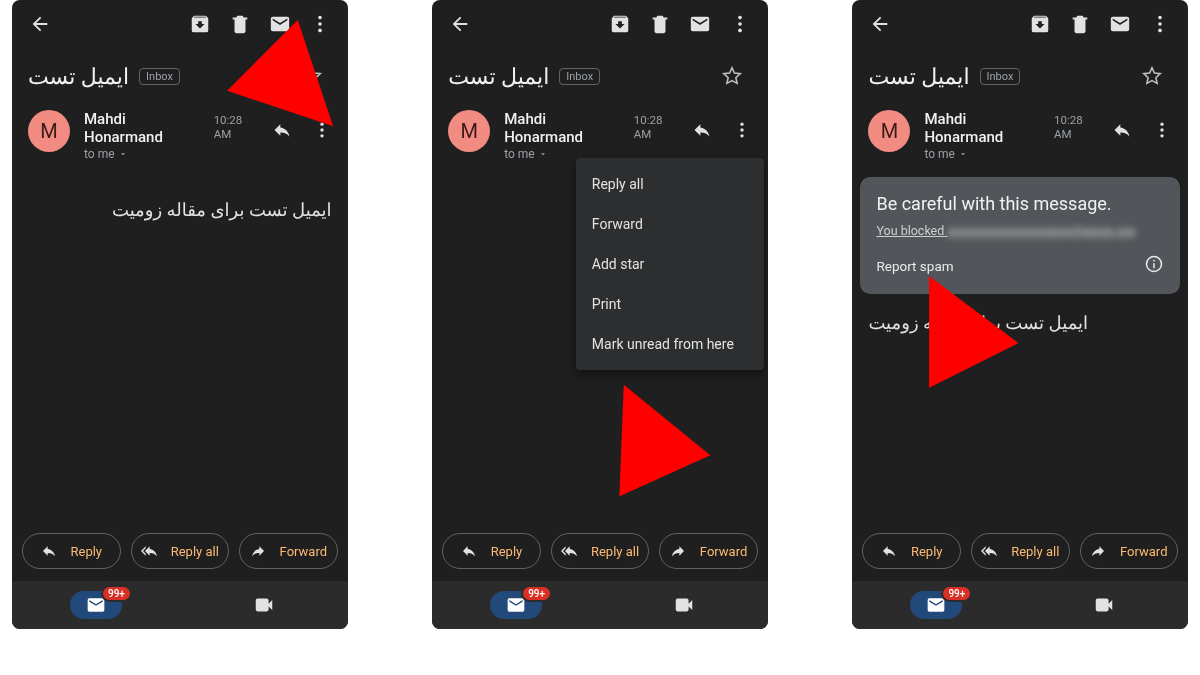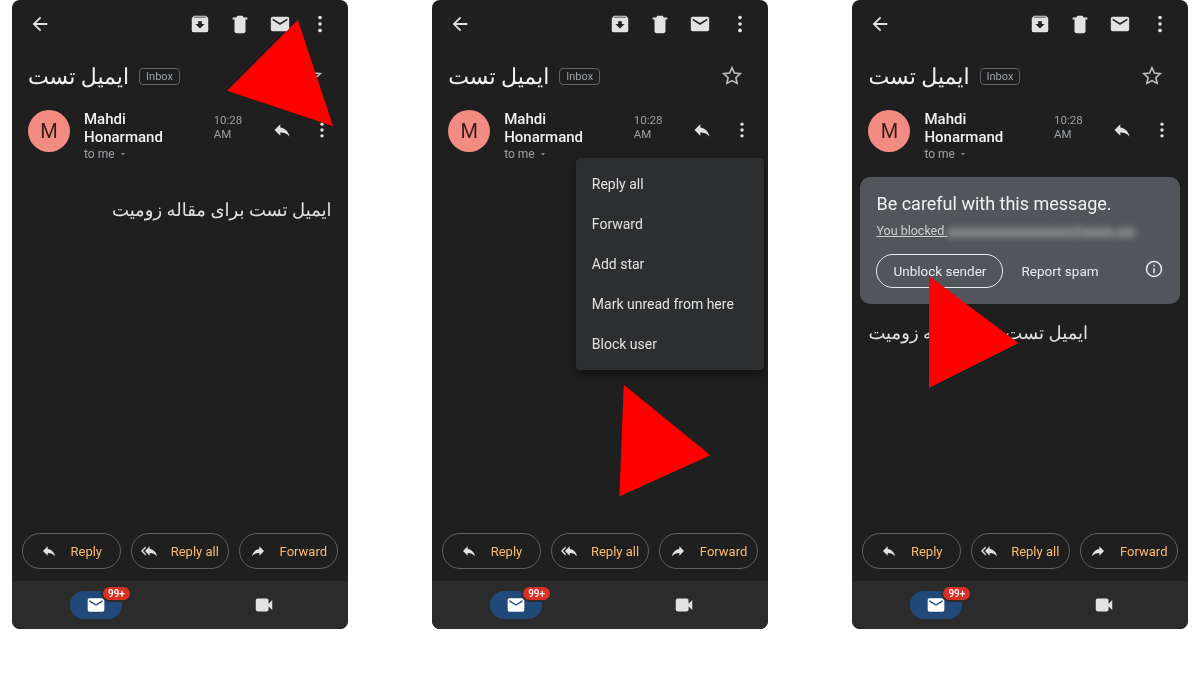--- a/index.html
+++ b/index.html
@@ -283,22 +283,22 @@
         </div>
     </div>
   </div>
 
   <div class="mail-body"></div>
 
   <div class="menu">
     <div class="menu-item">Reply all</div>
     <div class="menu-item">Forward</div>
     <div class="menu-item">Add star</div>
+    <div class="menu-item">Print</div>
     <div class="menu-item">Mark unread from here</div>
-    <div class="menu-item">Block user</div>
   </div>
 
   <div class="footer-actions">
     <div class="pill">
         <svg viewBox="0 0 24 24">
           <path d="M10 9V5l-7 7 7 7v-4.1c5 0 8.5 1.6 11 5.1-1-5-4-10-11-11z"></path>
         </svg>
         <span>Reply</span>
       </div>
     <div class="pill">
@@ -417,21 +417,20 @@
     </div>
   </div>
 
   <div class="warn-card">
     <div class="warn-title">Be careful with this message.</div>
     <div class="warn-sub">
       <span>You blocked</span>
       <span class="blur">xxxxxxxxxxxxxxxxxxxx@xxxxx.xxx</span>
     </div>
     <div class="warn-actions">
-      <div class="outline-btn">Unblock sender</div>
       <div class="text-btn">Report spam</div>
       <div class="warn-info"><svg viewBox="0 0 24 24">
             <circle cx="12" cy="12" r="9" stroke-width="1.8"></circle>
             <line x1="12" y1="11" x2="12" y2="17" stroke-width="1.8"></line>
             <circle cx="12" cy="8" r="1" fill="#e8eaed" stroke="none"></circle>
           </svg></div>
     </div>
   </div>
 
   <div class="mail-body short">ایمیل تست برای مقاله زومیت</div>

